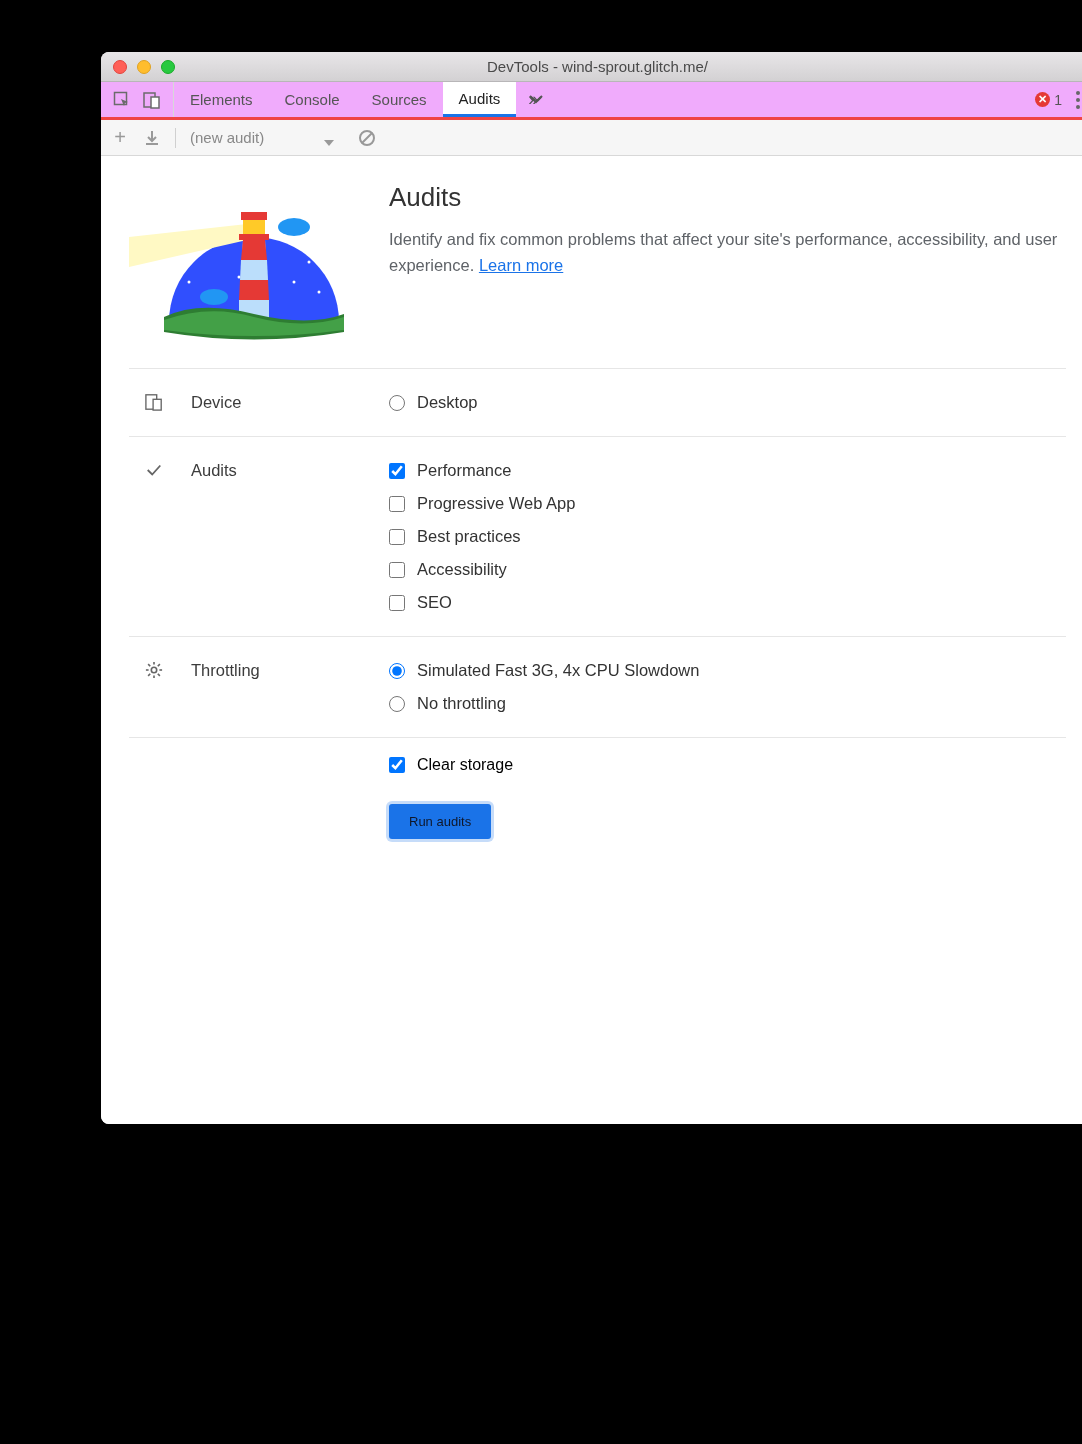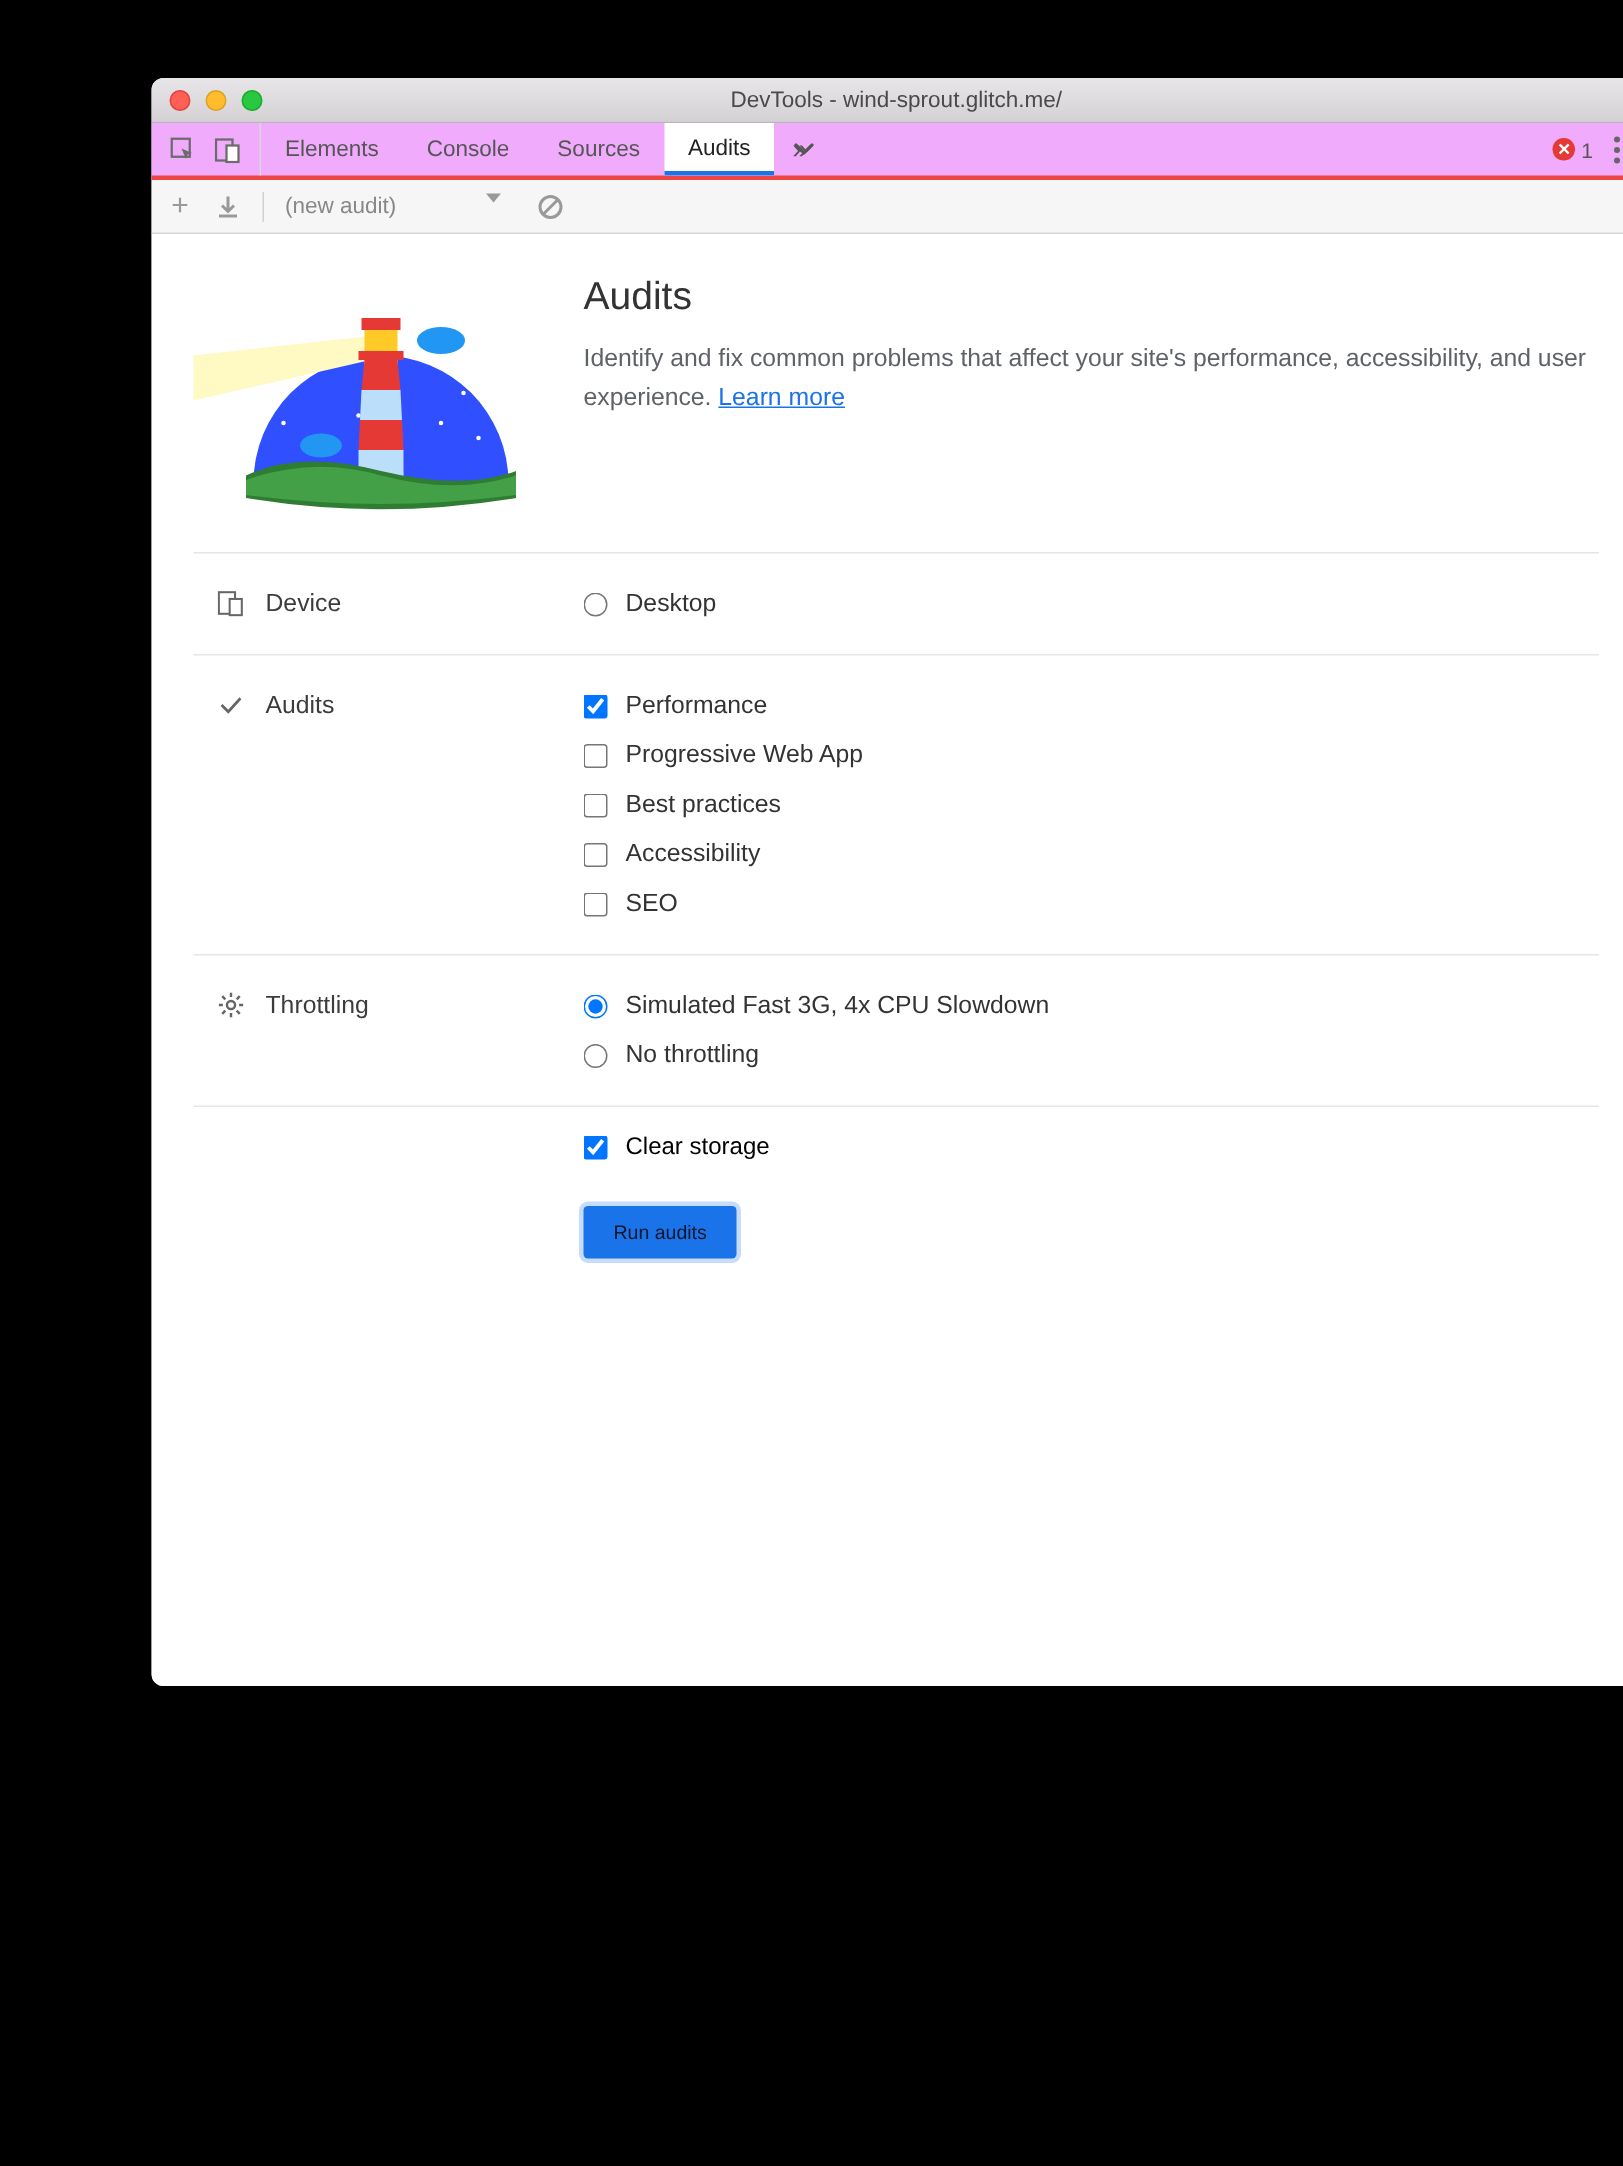--- a/index.html
+++ b/index.html
@@ -81,33 +81,33 @@
     height: 36px;
     border-bottom: 1px solid #d8d8d8;
     display:flex; align-items:center;
     padding: 0 10px;
     gap:14px;
     background:#f6f6f6;
     color:#888;
     font-size:15px;
   }
   .toolbar2 .divider { width:1px;height:20px;background:#d0d0d0; }
-  .toolbar2 .dropdown {display:flex;align-items:flex-start;gap:60px;color:#888;}
+  .toolbar2 .dropdown {display:flex;align-items:flex-end;gap:60px;color:#888;}
   .caret-down { width:0;height:0;border-left:5px solid transparent;border-right:5px solid transparent;border-top:6px solid #999;}
   
   .pane { flex:1; overflow:auto; background:#fff; }
   .header-row { display:flex; padding: 26px 28px 26px 18px; align-items:flex-start;}
   .lighthouse-art { width: 260px; flex:0 0 260px; height: 160px; position:relative; }
   .header-text { flex:1; padding-left: 10px;}
   .header-text h1{ margin:0 0 14px 0; font-size:26px; font-weight:400; color:#333;}
   .header-text p{ margin:0; font-size:16.5px; color:#5f6368; line-height:1.55;}
   .header-text a{ color:#1a73e8; text-decoration:underline; }
   .section-divider { height:1px; background:#e6e6e6; margin:0 28px;}
   .section { display:flex; padding: 24px 28px;}
-  .section .left { width: 260px; flex:0 0 260px; display:flex; align-items:flex-start; gap:14px; padding-left:16px;}
+  .section .left { width: 260px; flex:0 0 260px; display:flex; align-items:flex-start; gap:28px; padding-left:16px;}
   .section .left .label { font-size:16.5px; color:#3c3c3c;}
   .section .options { flex:1; display:flex; flex-direction:column; gap:14px; font-size:16.5px; color:#333;}
   .opt { display:flex; align-items:center; gap:12px;}
   .opt input { width:16px; height:16px; margin:0;}
   .footer { padding: 18px 28px 40px 288px; display:flex; flex-direction:column; align-items:flex-start; gap:30px;}
   .run-btn {
     background:#1a73e8; color:#0f172a; border:none; padding:10px 20px;
     font-size:13px; border-radius:3px;
     box-shadow: 0 0 0 3px rgba(26,115,232,0.25);
     cursor:pointer;

